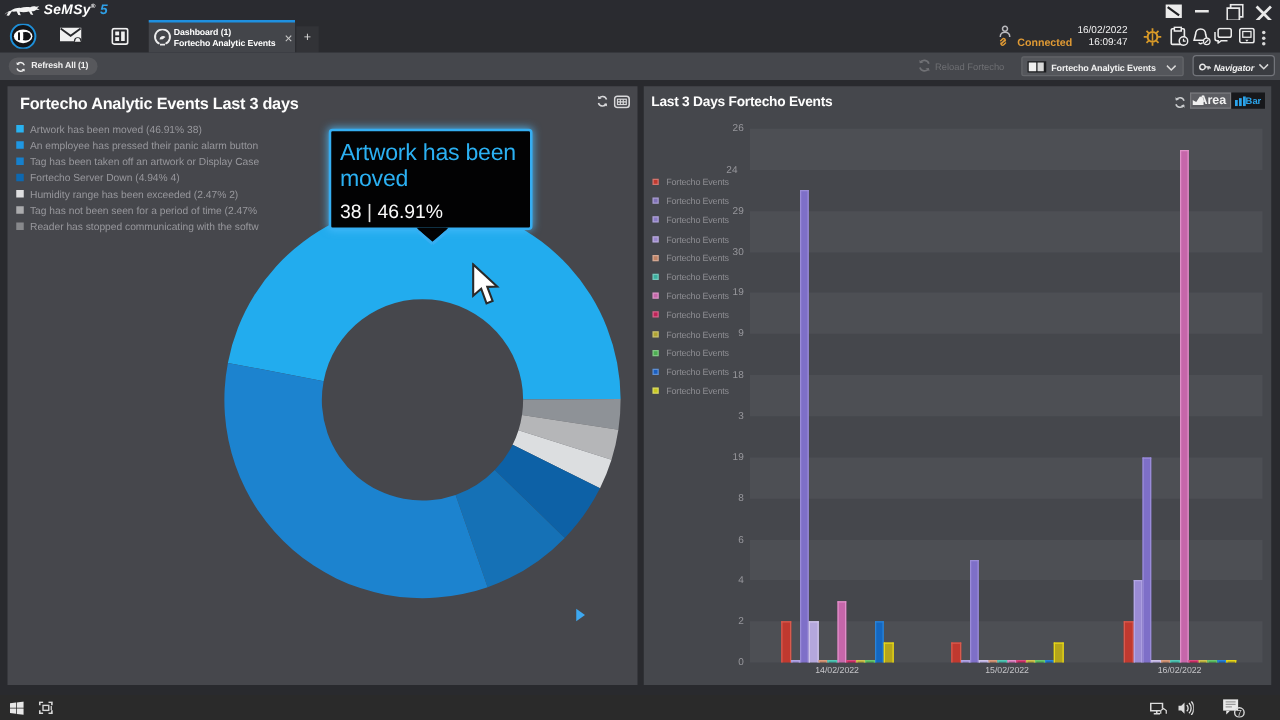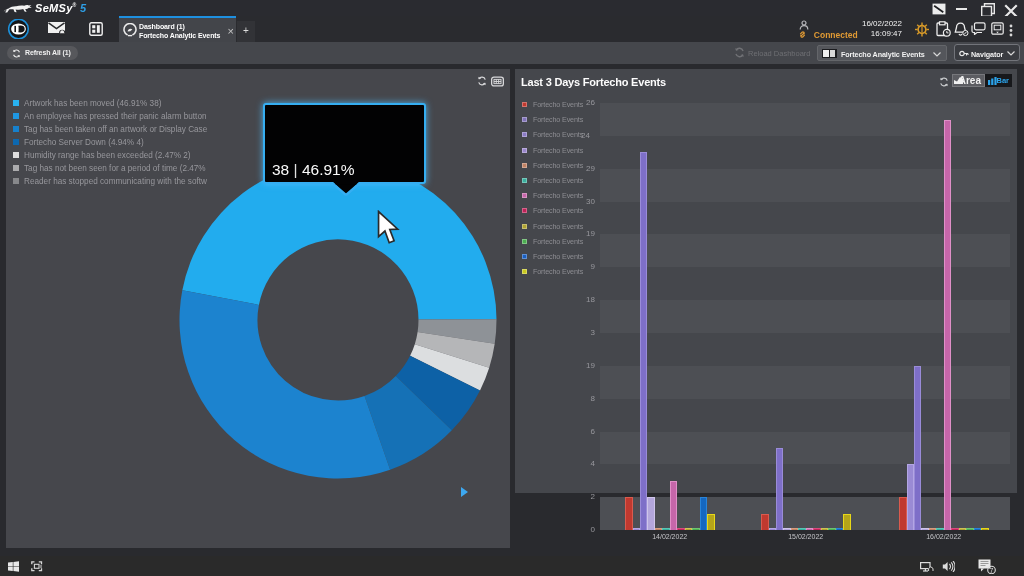--- a/index.html
+++ b/index.html
@@ -17,27 +17,27 @@
   #tab .t1{position:absolute;left:20px;top:5px;font-size:7px;font-weight:bold;color:#fff;white-space:nowrap;letter-spacing:-0.1px;}
   #tab .t2{position:absolute;left:20px;top:14px;font-size:7px;font-weight:bold;color:#fff;white-space:nowrap;letter-spacing:-0.1px;}
   #tab .x{position:absolute;right:2px;top:7px;font-size:11px;color:#c8c8c8;}
   #plustab{position:absolute;left:237px;top:21px;width:18px;height:21px;background:#323337;color:#ddd;font-size:10px;text-align:center;line-height:20px;}
   
   #actionrow{position:absolute;left:0;top:42px;width:1024px;height:22px;background:#45474c;}
   #refreshall{position:absolute;left:7px;top:4px;height:14px;background:#57585c;border-radius:7px;color:#f0f0f0;font-size:7px;font-weight:bold;line-height:14px;padding:0 7px 0 18px;letter-spacing:-0.1px;}
   
   #main{position:absolute;left:0;top:64px;width:1024px;height:484px;background:#292a2e;}
   #lpanel{position:absolute;left:6px;top:5px;width:504px;height:479px;background:#46474c;}
-  #rpanel{position:absolute;left:515px;top:5px;width:502px;height:424px;background:#45474c;}
+  #rpanel{position:absolute;left:515px;top:5px;width:502px;height:479px;background:#45474c;}
   .ptitle{position:absolute;left:10px;top:6px;font-size:13px;font-weight:bold;color:#fdfdfd;letter-spacing:-0.2px;}
   
   .lleg{position:absolute;font-size:8.2px;color:#97979c;white-space:nowrap;}
   .lleg .chip{display:inline-block;width:6px;height:6px;margin-right:5px;}
   
-  .rleg{position:absolute;font-size:7.2px;color:#8d8d92;white-space:nowrap;letter-spacing:-0.15px;}
+  .rleg{position:absolute;font-size:7.2px;color:#8d8d92;white-space:nowrap;letter-spacing:-0.15px;margin-top:41px;}
   .rleg .chip{display:inline-block;width:5px;height:5px;margin-right:6px;border:1px solid rgba(255,255,255,0.3);}
   .ylab{position:absolute;font-size:8px;color:#97979c;text-align:right;width:13px;}
   .xlab{position:absolute;font-size:7px;color:#c4c4c8;width:50px;text-align:center;}
   .band{position:absolute;left:85px;width:410px;background:#4d4f54;}
   .bar{position:absolute;}
   
   #statusbar{position:absolute;left:0;top:556px;width:1024px;height:20px;background:#2a2a2a;}
 </style></head>
 <body>
 <div id="app">
@@ -147,43 +147,44 @@
     <svg class="abs" style="left:12px;top:7px" width="9" height="9" viewBox="0 0 12 12">
         <path d="M9.9 4.3 A4.2 4.2 0 0 0 2.3 3.4 M2.1 7.7 a4.2 4.2 0 0 0 7.6 0.9" fill="none" stroke="#ececec" stroke-width="1.5"></path>
         <path d="M1.5 1 l0.6 3 3-0.6z" fill="#ececec"></path>
         <path d="M10.5 11 l-0.6-3 -3 0.6z" fill="#ececec"></path>
       </svg>
     <svg class="abs" style="left:734px;top:5px" width="11" height="11" viewBox="0 0 12 12">
         <path d="M9.9 4.3 A4.2 4.2 0 0 0 2.3 3.4 M2.1 7.7 a4.2 4.2 0 0 0 7.6 0.9" fill="none" stroke="#707175" stroke-width="1.5"></path>
         <path d="M1.5 1 l0.6 3 3-0.6z" fill="#707175"></path>
         <path d="M10.5 11 l-0.6-3 -3 0.6z" fill="#707175"></path>
       </svg>
-    <div class="abs" style="left:748px;top:7px;font-size:7.5px;color:#6e6f73">Reload Dashboard</div>
+    <div class="abs" style="left:748px;top:7px;font-size:7.5px;color:#6e6f73">Reload Fortecho</div>
     <div class="abs" style="left:817px;top:3px;width:130px;height:16px;background:#54565b;border:1px solid #64666a;border-radius:2px;">
       <div class="abs" style="left:4px;top:3px;width:15px;height:9px;background:#1b1c1f;"></div>
       <div class="abs" style="left:5px;top:4px;width:6px;height:7px;background:#f0f0f0;"></div>
       <div class="abs" style="left:12px;top:4px;width:5px;height:7px;background:#d8d8d8;"></div>
       <div class="abs" style="left:23px;top:3.5px;font-size:7.2px;font-weight:bold;color:#f2f2f2;white-space:nowrap;letter-spacing:-0.1px;">Fortecho Analytic Events</div>
       <svg class="abs" style="right:5px;top:6px" width="8" height="5" viewBox="0 0 8 5">
           <path d="M0.5 0.5 L4 4 L7.5 0.5" fill="none" stroke="#d8d8d8" stroke-width="1.2"></path>
         </svg>
     </div>
-    <div class="abs" style="left:954px;top:2px;width:66px;height:17px;border:1px solid #72747a;border-radius:3px;background:#3a3c41;">
+    <div class="abs" style="left:954px;top:2px;width:66px;height:17px;border:1px solid #72747a;border-radius:3px;background:#3a3c41;font-style:italic;">
       <svg class="abs" style="left:4px;top:4px" width="10" height="9" viewBox="0 0 10 9">
           <circle cx="3" cy="4.5" r="2.2" fill="none" stroke="#e8e8e8" stroke-width="1.2"></circle>
           <path d="M5 4.5 h4 M7.5 4.5 v2 M9 4.5 v1.4" stroke="#e8e8e8" stroke-width="1.1" fill="none"></path>
         </svg>
       <div class="abs" style="left:16px;top:4.5px;font-size:7.2px;font-weight:bold;color:#f2f2f2;letter-spacing:-0.1px;">Navigator</div>
       <svg class="abs" style="right:4px;top:6px" width="8" height="5" viewBox="0 0 8 5">
           <path d="M0.5 0.5 L4 4 L7.5 0.5" fill="none" stroke="#d8d8d8" stroke-width="1.2"></path>
         </svg>
     </div>
   </div>
   <div id="main">
     <div id="lpanel">
+      <div class="ptitle">Fortecho Analytic Events Last 3 days</div>
       <svg class="abs" style="left:471px;top:7px" width="10" height="10" viewBox="0 0 12 12">
           <path d="M9.9 4.3 A4.2 4.2 0 0 0 2.3 3.4 M2.1 7.7 a4.2 4.2 0 0 0 7.6 0.9" fill="none" stroke="#d8d8da" stroke-width="1.5"></path>
           <path d="M1.5 1 l0.6 3 3-0.6z" fill="#d8d8da"></path>
           <path d="M10.5 11 l-0.6-3 -3 0.6z" fill="#d8d8da"></path>
         </svg>
       <svg class="abs" style="left:485px;top:7px" width="13" height="11" viewBox="0 0 14 11">
           <rect x="0.7" y="0.7" width="12.6" height="9.6" rx="2.4" fill="none" stroke="#d8d8da" stroke-width="1.4"></rect>
           <rect x="3.2" y="3.2" width="7.6" height="4.6" fill="none" stroke="#d8d8da" stroke-width="1"></rect>
           <line x1="3.2" y1="5.5" x2="10.8" y2="5.5" stroke="#d8d8da" stroke-width="1"></line>
           <line x1="5.7" y1="3.2" x2="5.7" y2="7.8" stroke="#d8d8da" stroke-width="1"></line>
@@ -206,20 +207,21 @@
         <path d="M451.8 430.3A158.5 158.5 0 0 1 390.1 469.7L364.5 396.0A80.5 80.5 0 0 0 395.8 376.0Z" fill="#1571b6"></path>
         <path d="M390.1 469.7A158.5 158.5 0 0 1 182.3 290.3L258.9 304.9A80.5 80.5 0 0 0 364.5 396.0Z" fill="#1c83cf"></path>
         </g>
       </svg>
       <div class="abs" style="left:257px;top:34px;width:163px;height:81px;background:#020203;border:2px solid #35aef2;border-radius:3px;box-shadow:0 0 7px rgba(80,190,255,0.85);"></div>
       <svg class="abs" style="left:327px;top:112.5px" width="26" height="16" viewBox="0 0 26 16">
         <polygon points="0,0 13,12.5 26,0" fill="#020203"></polygon>
         <path d="M-1,1 L13,13 M27,1 L13,13" fill="none" stroke="#35aef2" stroke-width="2.4"></path>
         <rect x="2" y="0" width="22" height="2.2" fill="#020203"></rect>
       </svg>
+      <div class="abs" style="left:266px;top:43px;font-size:18.5px;color:#2bb0f2;line-height:20.5px;letter-spacing:-0.2px;">Artwork has been<br>moved</div>
       <div class="abs" style="left:266px;top:92px;font-size:15.5px;color:#fafafa;">38 <span style="color:#e0e0e0">|</span> 46.91%</div>
       <svg class="abs" style="left:371px;top:141px" width="27" height="35" viewBox="0 0 17.7 23">
         <path d="M1 1 L1 17.5 L5.2 13.8 L8 21.5 L11.2 20.2 L8.4 12.8 L13.6 12.6 Z" fill="#fff" stroke="#2a2a2a" stroke-width="1.1"></path>
       </svg>
       <div class="abs" style="left:455px;top:418px;width:0;height:0;border-left:7px solid #3da8f0;border-top:5px solid transparent;border-bottom:5px solid transparent;"></div>
     </div>
     <div id="rpanel">
       <div class="ptitle" style="font-size:11px;left:6px;top:7px">Last 3 Days Fortecho Events</div>
       <svg class="abs" style="left:424px;top:8px" width="10" height="10" viewBox="0 0 12 12">
           <path d="M9.9 4.3 A4.2 4.2 0 0 0 2.3 3.4 M2.1 7.7 a4.2 4.2 0 0 0 7.6 0.9" fill="none" stroke="#caccce" stroke-width="1.5"></path>

